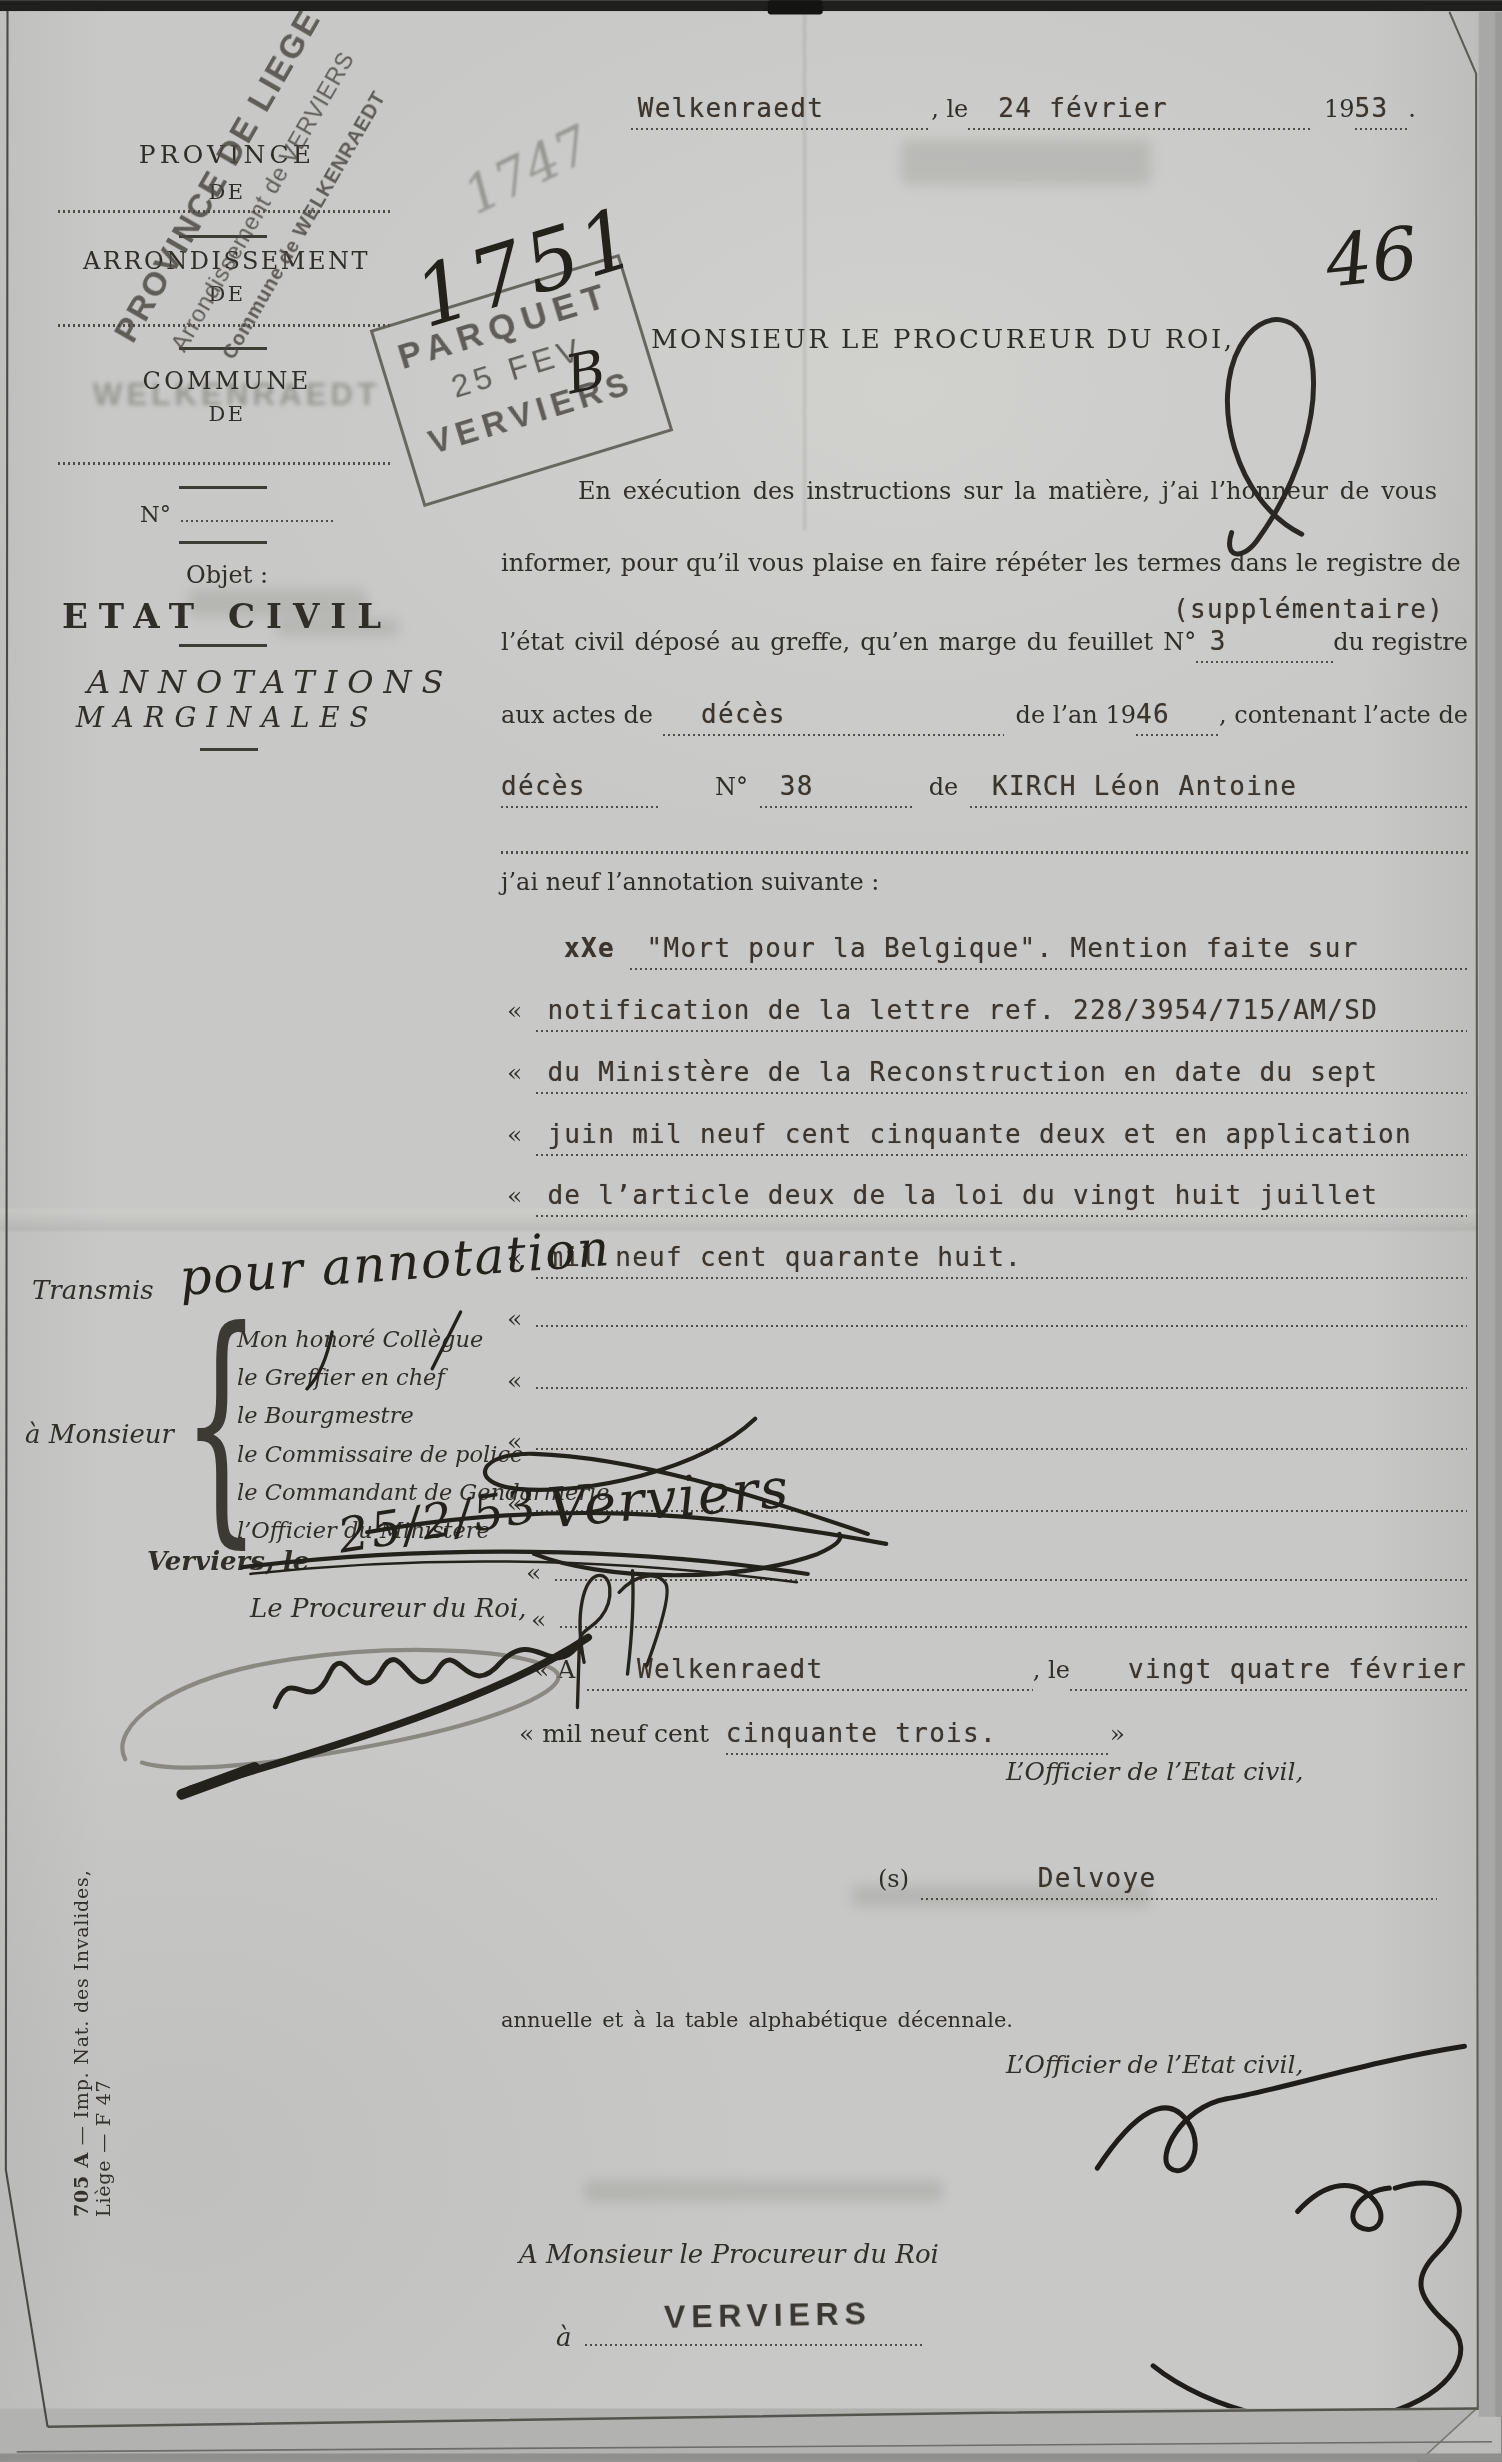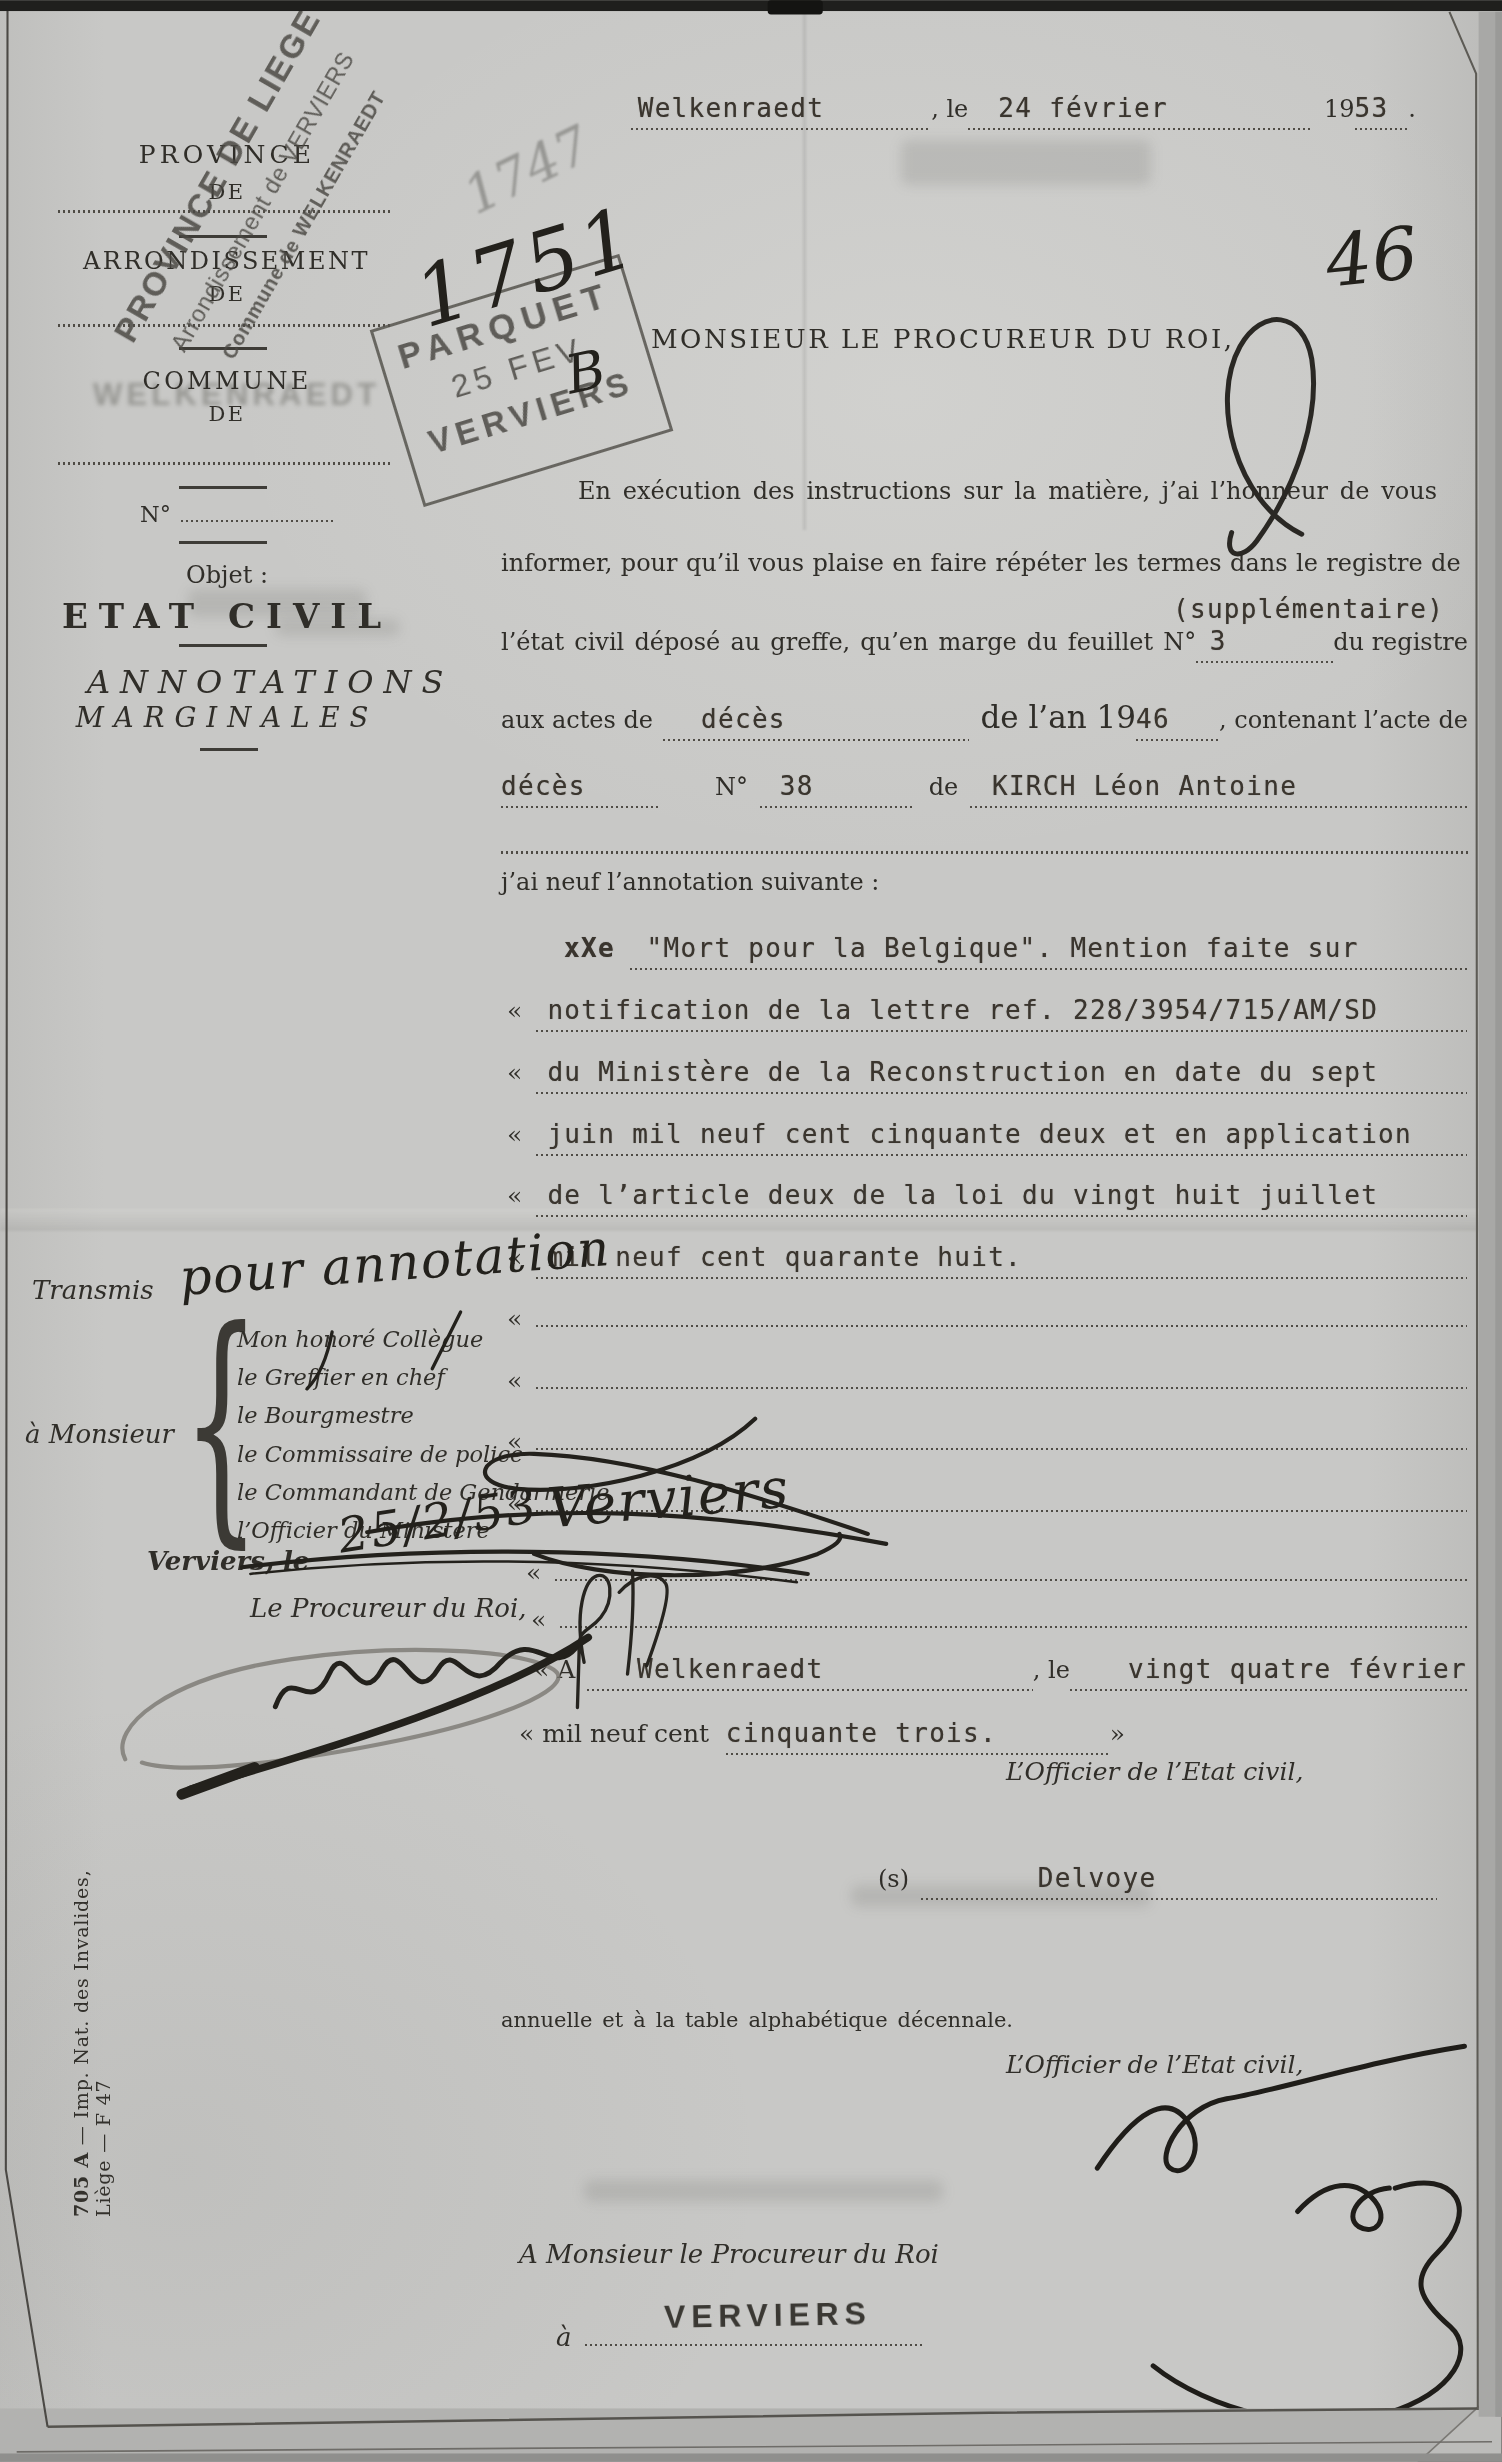--- a/index.html
+++ b/index.html
@@ -95,21 +95,21 @@
 
   <div class="row z2" style="left:501px;top:626px;width:967px;">
     <span class="p pb" style="font-size:24px;word-spacing:2.5px;">l’état civil déposé au greffe, qu’en marge du feuillet N°</span>
     <span class="cell dots typed" style="flex:1;padding-left:13.4px;">3</span>
     <span class="p pb" style="font-size:24px;">du registre</span>
   </div>
 
   <div class="row z2" style="left:501px;top:699px;width:967px;">
     <span class="p pb" style="font-size:24px;">aux actes de</span>
     <span class="cell dots typed" style="flex:1;padding-left:38px;margin-left:10px;">décès</span>
-    <span class="p pb" style="font-size:31px;padding-left:11.7px;text-align:center;">de l’an 19</span>
+    <span class="p pb" style="font-size:24px;padding-left:11.7px;text-align:center;">de l’an 19</span>
     <span class="cell dots typed" style="width:83px;">46</span>
     <span class="p pb" style="font-size:24px;">, contenant l’acte de</span>
   </div>
 
   <div class="row z2" style="left:501px;top:771px;width:967px;">
     <span class="cell dots typed" style="width:159px;">décès</span>
     <span class="p pb" style="font-size:24px;margin-left:55px;">N°</span>
     <span class="cell dots typed" style="width:134px;padding-left:20px;margin-left:11.7px;">38</span>
     <span class="p pb" style="font-size:24px;margin-left:15px;">de</span>
     <span class="cell dots typed" style="flex:1;padding-left:22px;margin-left:11.7px;">KIRCH Léon Antoine</span>

